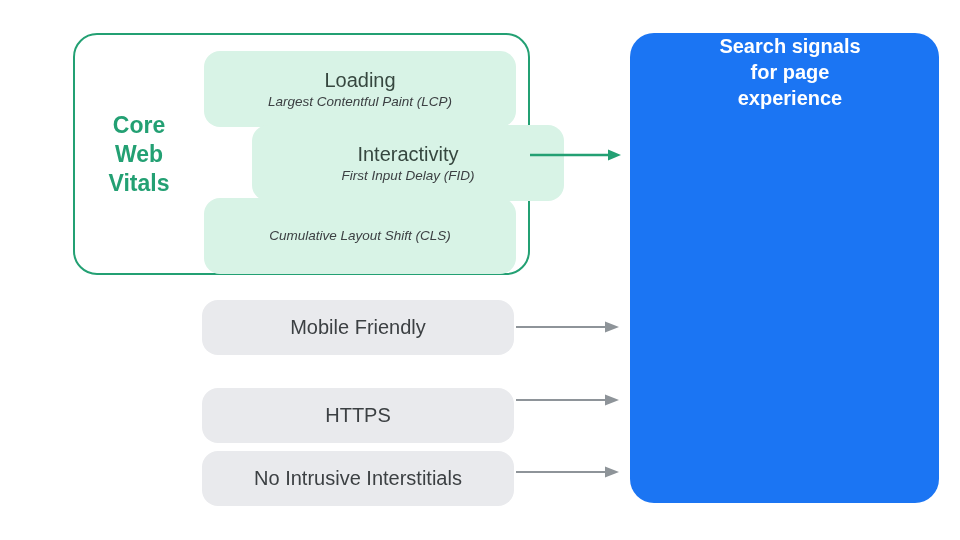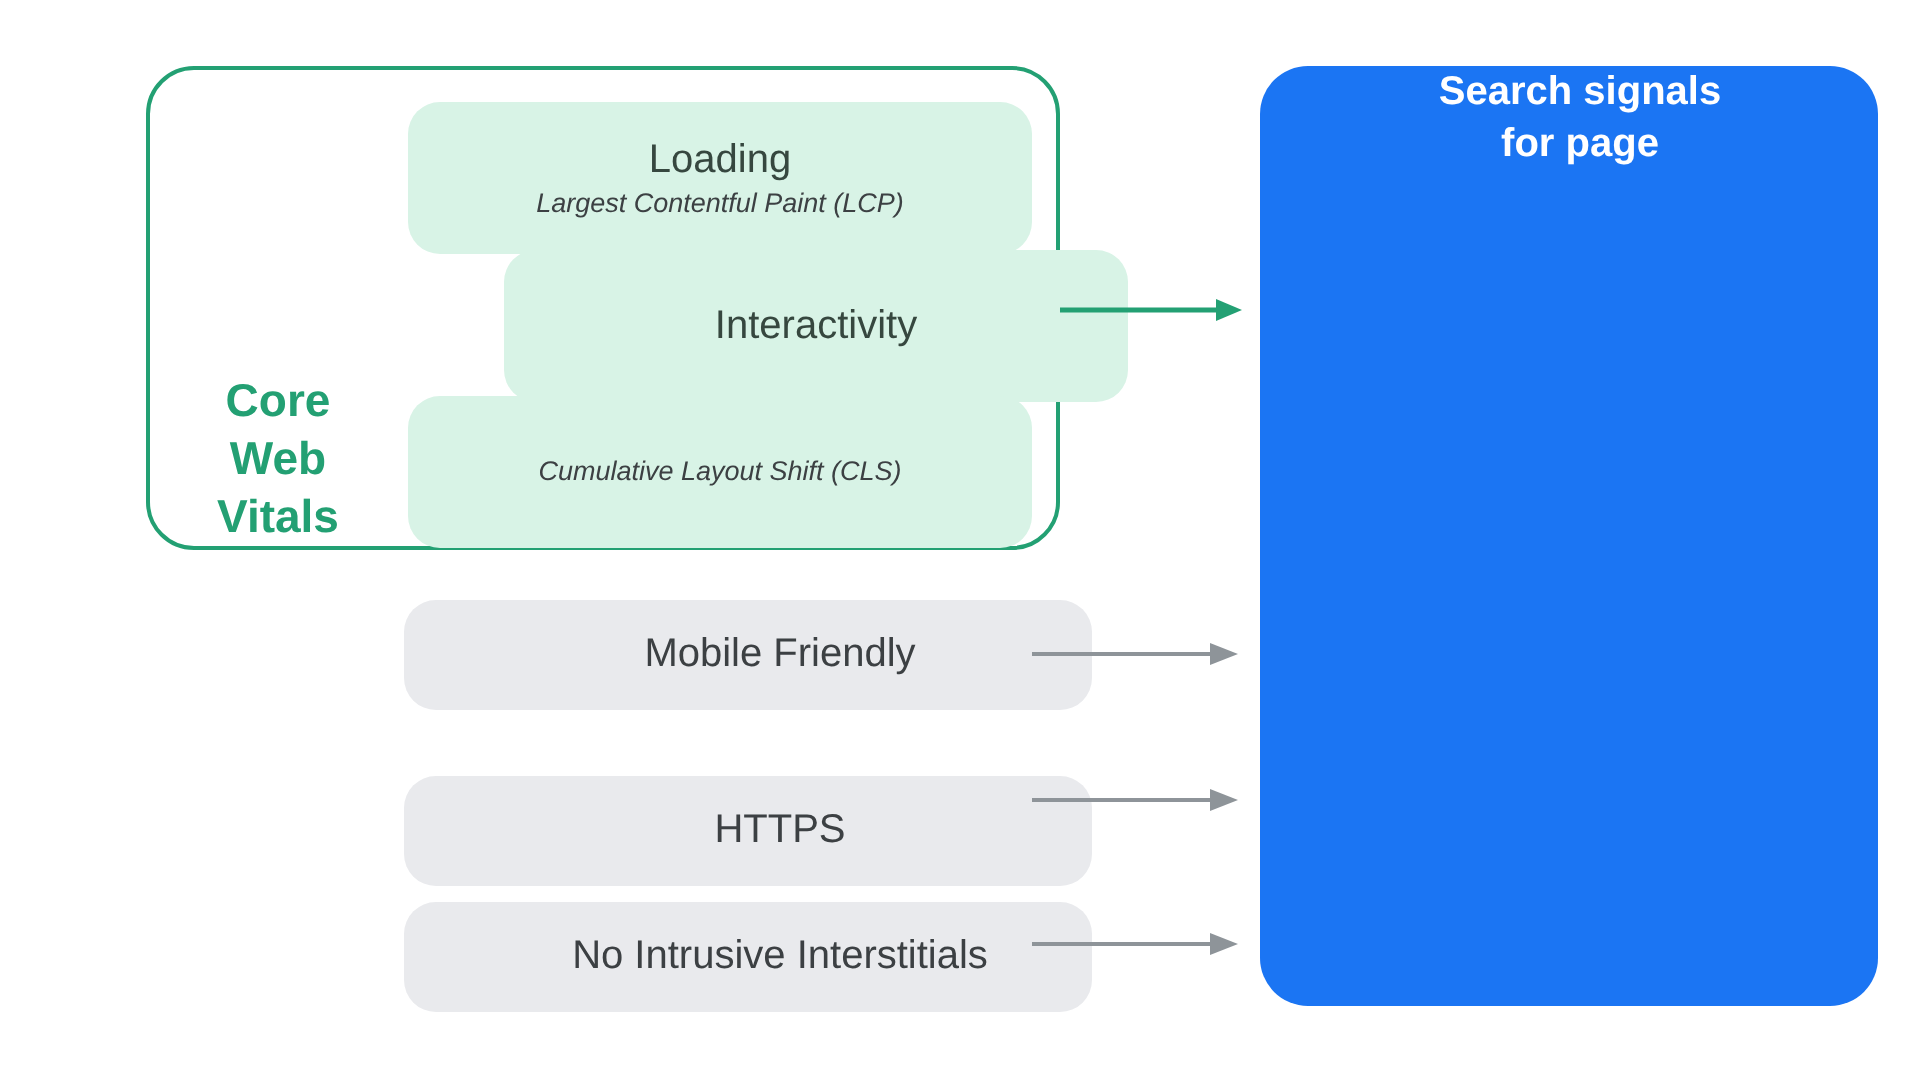--- a/index.html
+++ b/index.html
@@ -30,21 +30,21 @@
   }
   .cwv-label {
     position: absolute;
     left: 0;
     top: 0;
     width: 128px;
     height: 238px;
     display: flex;
     flex-direction: column;
     align-items: center;
-    justify-content: flex-end;
+    justify-content: center;
     color: var(--green, #23A073);
     font-size: 23px;
     font-weight: bold;
     line-height: 29px;
     text-align: center;
   }
   .pill {
     position: absolute;
     left: 129px;
     width: 312px;
@@ -81,21 +81,20 @@
     height: 55px;
     border-radius: 16px;
     background: var(--gray_fill, #E9EAED);
     display: flex;
     align-items: center;
     justify-content: center;
     color: var(--gray_text, #3C4043);
     font-size: 20px;
     font-weight: 500;
     text-align: center;
-    padding-left: 32px;
   }
   .gray-1 { top: 300px; }
   .gray-2 { top: 388px; }
   .gray-3 { top: 451px; }
 
   
   .result-box {
     position: absolute;
     left: 630px;
     top: 33px;
@@ -138,20 +137,21 @@
       <span>Vitals</span>
     </div>
 
     <div class="pill pill-1">
       <div class="pill-title">Loading</div>
       <div class="pill-subtitle">Largest Contentful Paint (LCP)</div>
     </div>
 
     <div class="pill pill-2">
       <div class="pill-title">Interactivity</div>
+      <div class="pill-subtitle">First Input Delay (FID)</div>
     </div>
 
     <div class="pill pill-3">
       <div class="pill-subtitle">Cumulative Layout Shift (CLS)</div>
     </div>
   </div>
 
   <div class="gray-pill gray-1">
     <span>Mobile Friendly</span>
   </div>
@@ -178,15 +178,16 @@
   </svg>
 
   <svg class="arrow arrow-gray arrow-interstitials" width="104" height="16" viewBox="0 0 104 16">
     <line x1="0" y1="8" x2="90" y2="8" stroke="currentColor" stroke-width="2"></line>
     <polygon points="89,2.5 103,8 89,13.5" fill="currentColor"></polygon>
   </svg>
 
   <div class="result-box">
     <span>Search signals</span>
     <span>for page</span>
+    <span>experience</span>
   </div>
 
 </div>
 
 </body></html>

